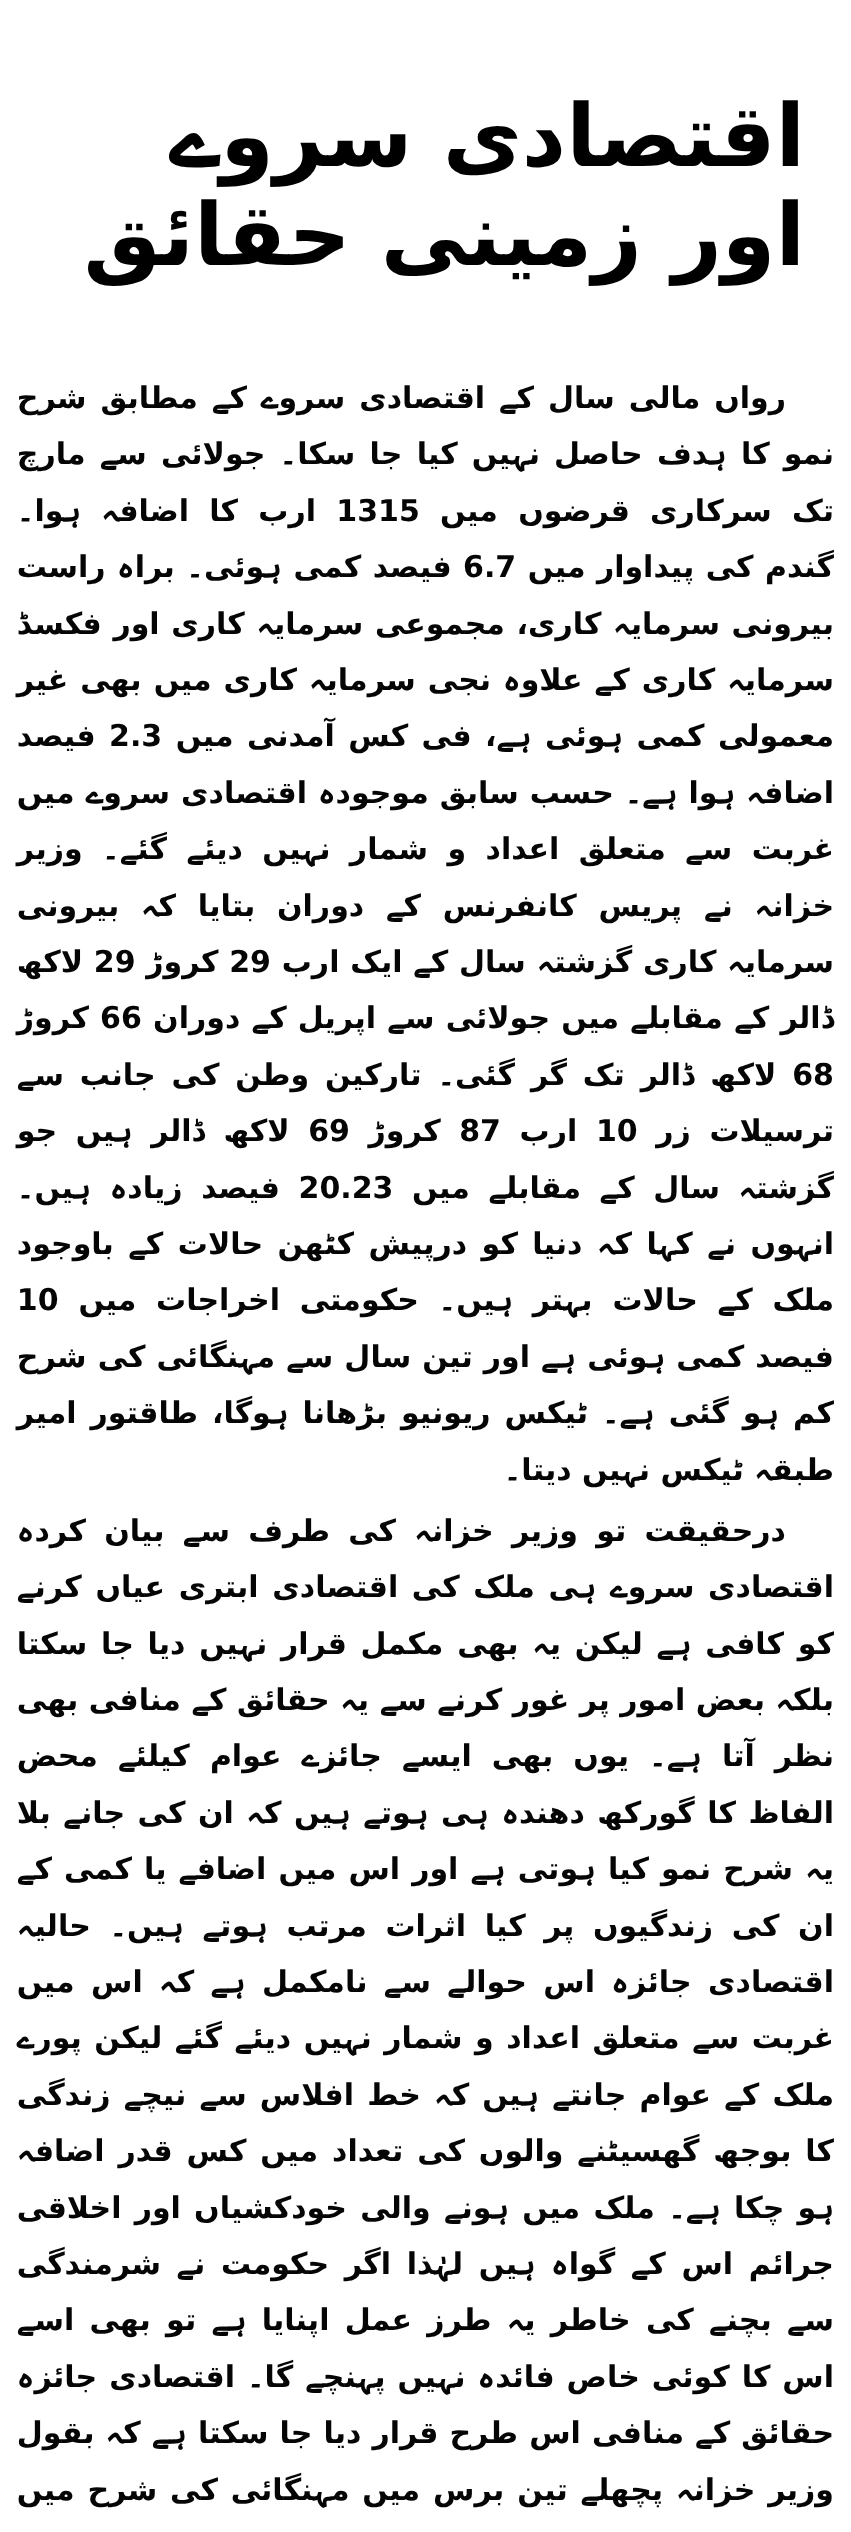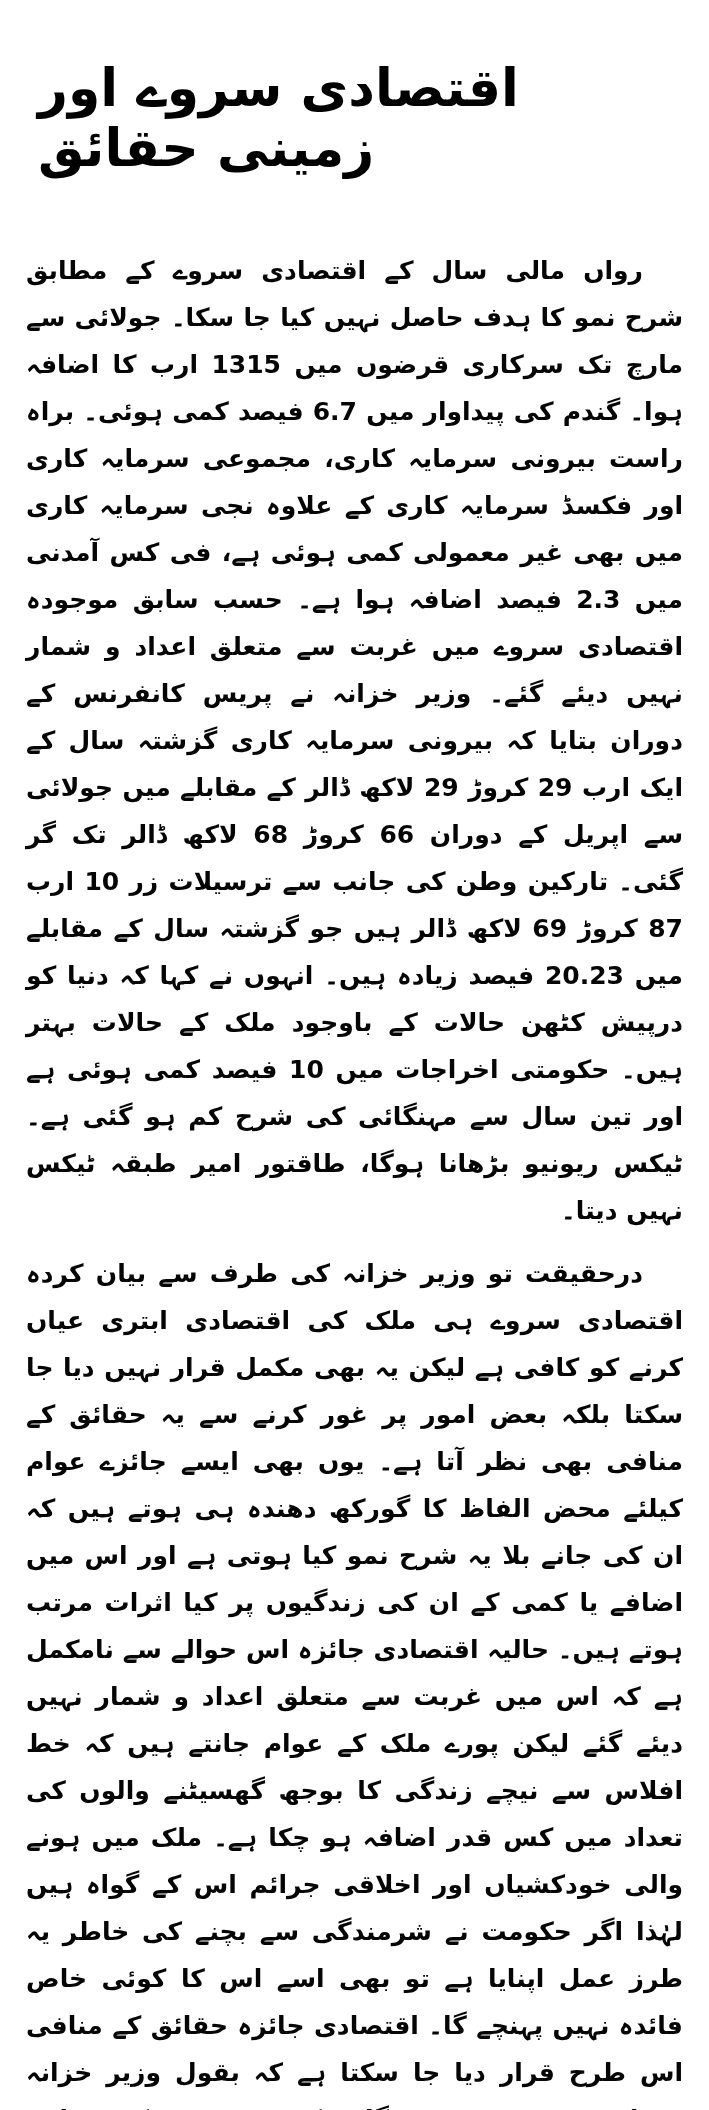--- a/index.html
+++ b/index.html
@@ -18,40 +18,40 @@
   }
   .page {
     width: 709px;
     min-height: 2110px;
     background: #ffffff;
     box-sizing: border-box;
     padding: 6px 8px 20px 8px;
   }
   .headline {
     direction: rtl;
-    text-align: left;
-    font-size: 52px;
+    text-align: right;
+    font-size: 72px;
     line-height: 1.15;
     font-weight: bold;
     padding: 18px 30px 10px 30px;
     letter-spacing: -1px;
     color: #000000;
   }
   .article-body {
     direction: rtl;
     unicode-bidi: embed;
     text-align: justify;
     font-size: 25px;
     line-height: 1.88;
     font-weight: 600;
     color: #050505;
     padding: 8px 2px 0 2px;
   }
   .para {
-    margin: 16px;
+    margin: 4px;
     text-indent: 40px;
     text-align: justify;
   }
   .para + .para {
     margin-top: 2px;
   }
 </style>
 </head>
 <body>
 

